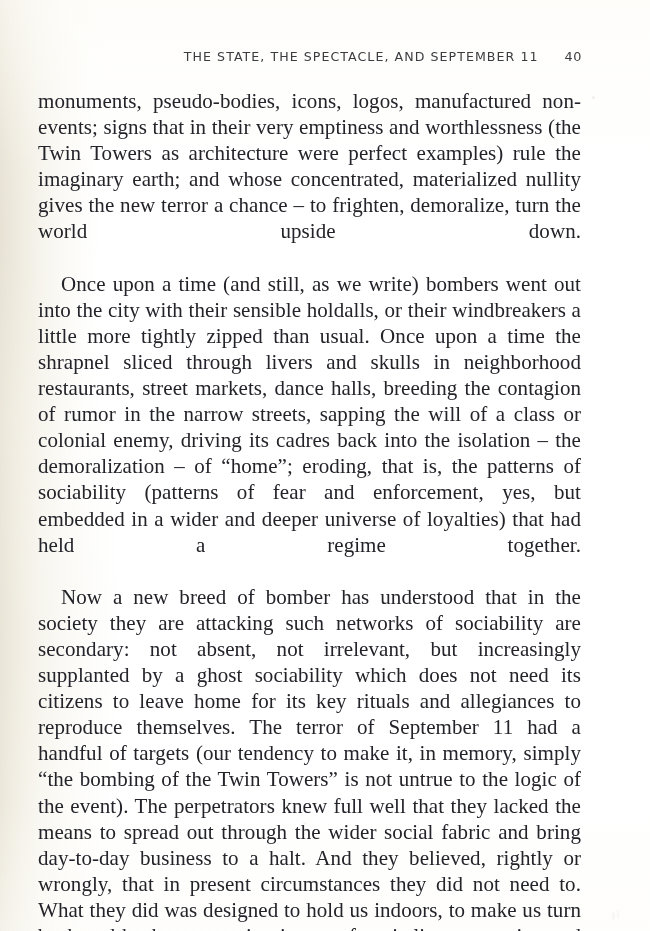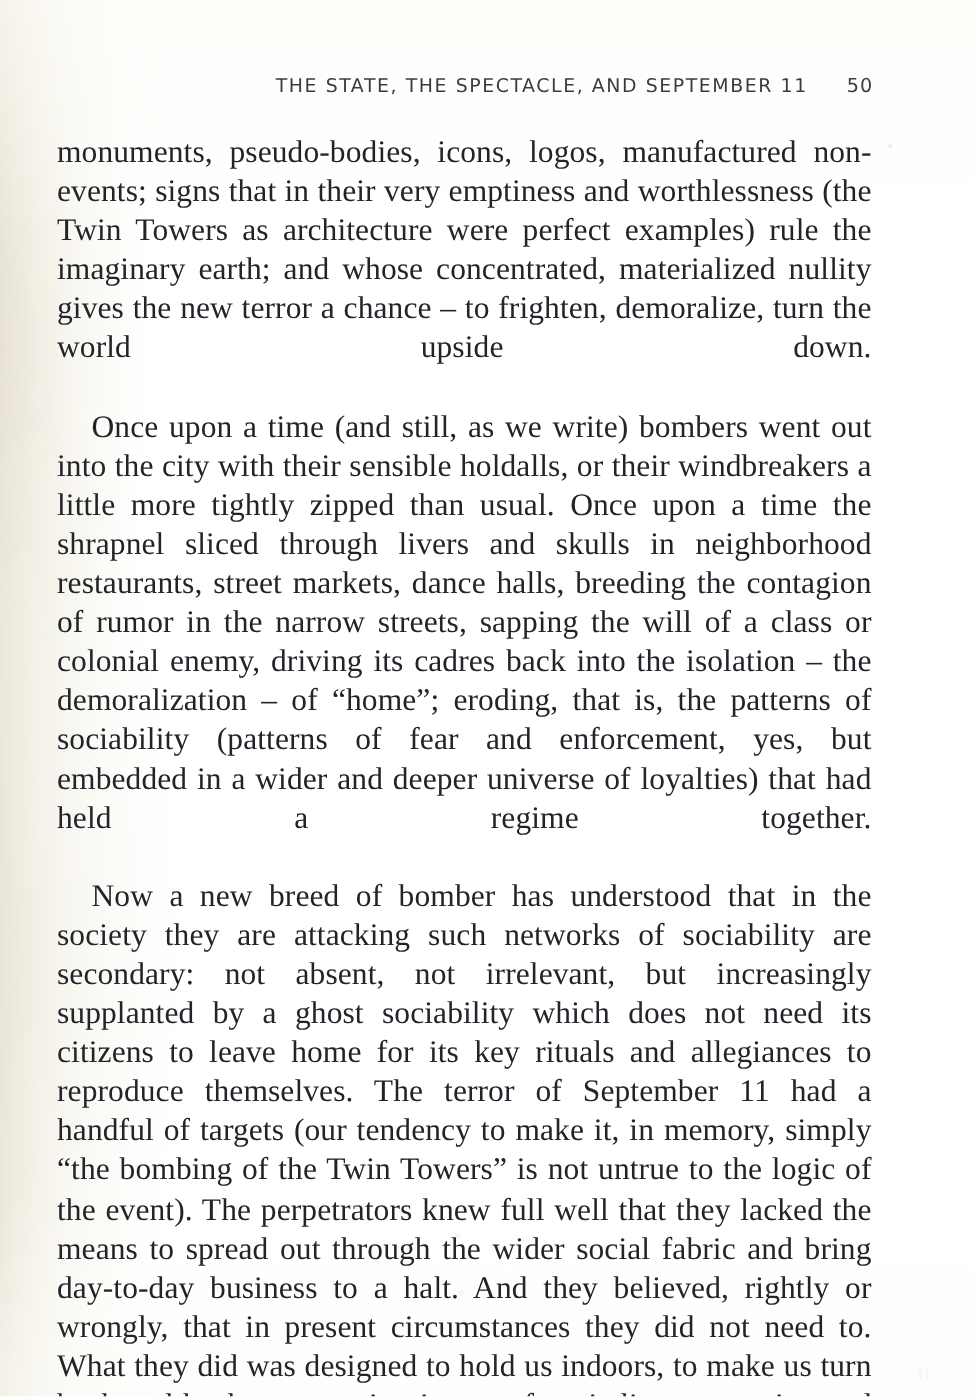--- a/index.html
+++ b/index.html
@@ -120,21 +120,21 @@
 </style>
 </head>
 <body>
 
 <div class="page">
 
   <div class="page-tint"></div>
 
   <div class="running-head">
     <span class="running-head-title">THE STATE, THE SPECTACLE, AND SEPTEMBER 11</span>
-    <span class="running-head-folio">50</span>
+    <span class="running-head-folio">40</span>
   </div>
 
   <div class="textblock">
     <p class="para">monuments, pseudo-bodies, icons, logos, manufactured non-events; signs that in their very emptiness and worthlessness (the Twin Towers as architecture were perfect examples) rule the imaginary earth; and whose concentrated, materialized nullity gives the new terror a chance – to frighten, demoralize, turn the world upside down.</p>
     <p class="para indent">Once upon a time (and still, as we write) bombers went out into the city with their sensible holdalls, or their windbreakers a little more tightly zipped than usual. Once upon a time the shrapnel sliced through livers and skulls in neighborhood restaurants, street markets, dance halls, breeding the contagion of rumor in the narrow streets, sapping the will of a class or colonial enemy, driving its cadres back into the isolation – the demoralization – of “home”; eroding, that is, the patterns of sociability (patterns of fear and enforcement, yes, but embedded in a wider and deeper universe of loyalties) that had held a regime together.</p>
     <p class="para indent">Now a new breed of bomber has understood that in the society they are attacking such networks of sociability are secondary: not absent, not irrelevant, but increasingly supplanted by a ghost sociability which does not need its citizens to leave home for its key rituals and allegiances to reproduce themselves. The terror of September 11 had a handful of targets (our tendency to make it, in memory, simply “the bombing of the Twin Towers” is not untrue to the logic of the event). The perpetrators knew full well that they lacked the means to spread out through the wider social fabric and bring day-to-day business to a halt. And they believed, rightly or wrongly, that in present circumstances they did not need to. What they did was designed to hold us indoors, to make us turn back and back to a moving image of capitalism screaming and exploding, to make us go on listening (in spite of ourselves) to the odious talking heads trying to put something, anything, in place of the desolation.</p>
   </div>
 
   <span class="speck s1"></span>
   <span class="speck s2"></span>

